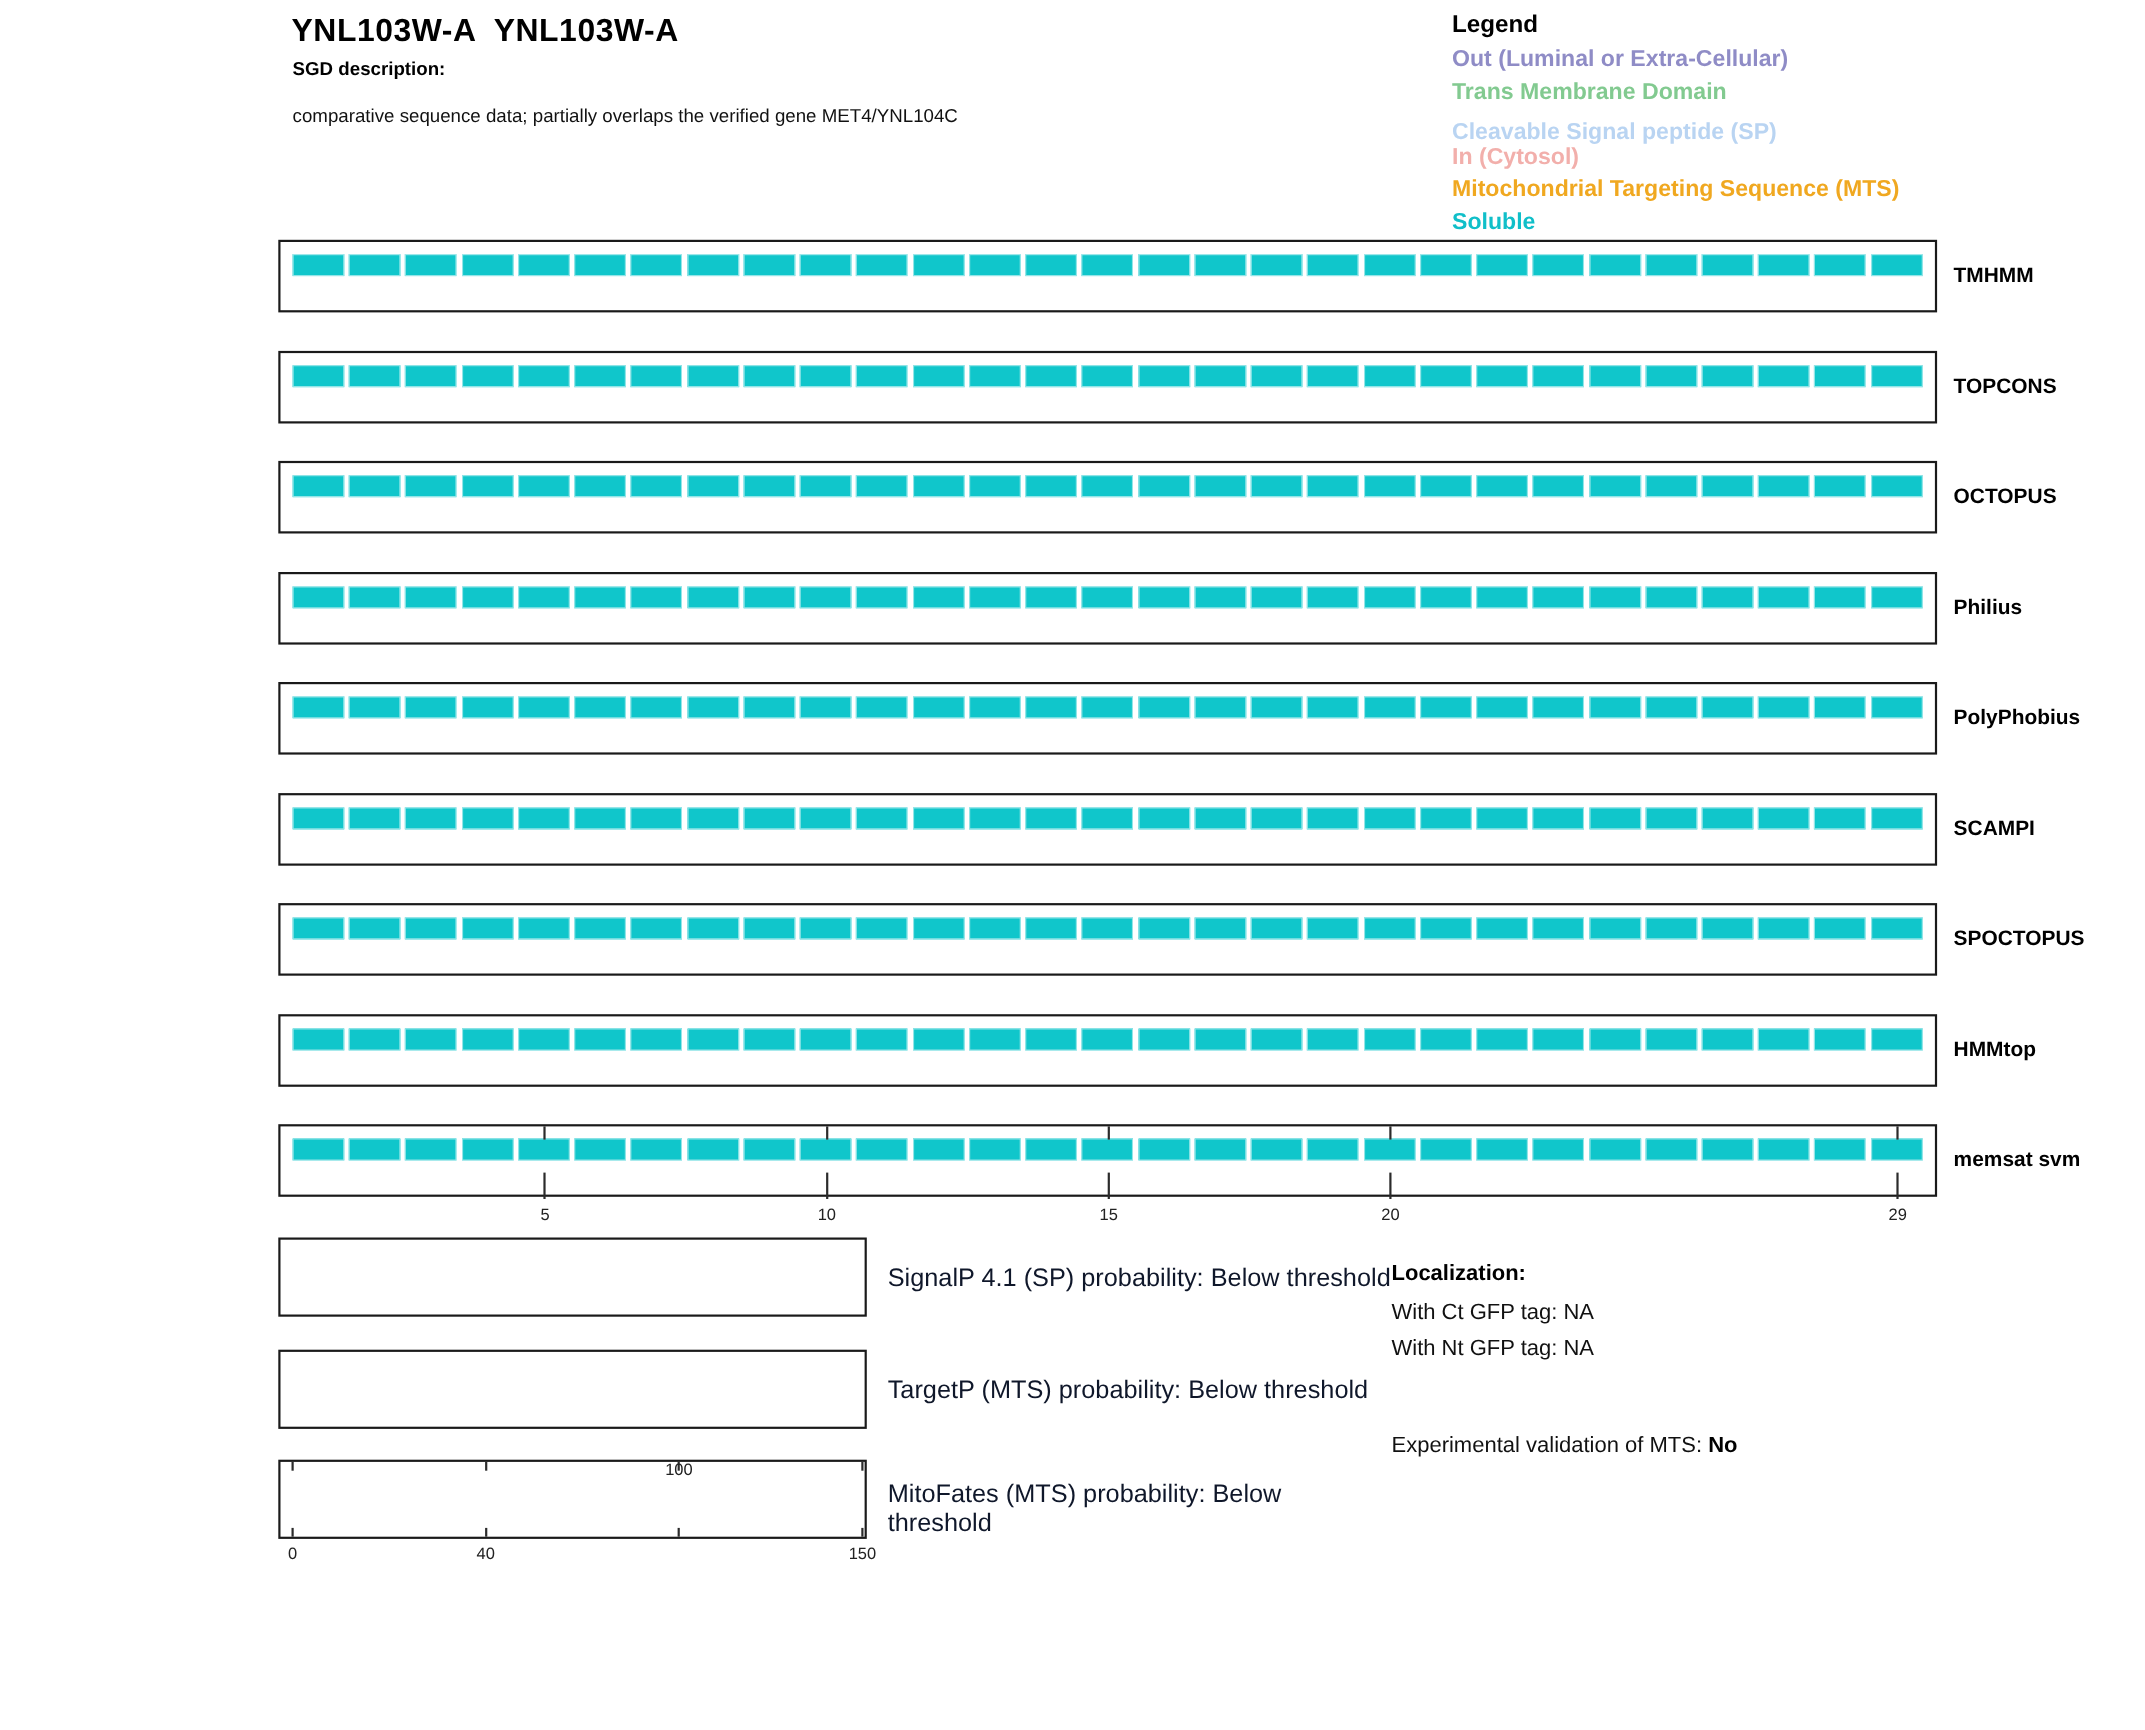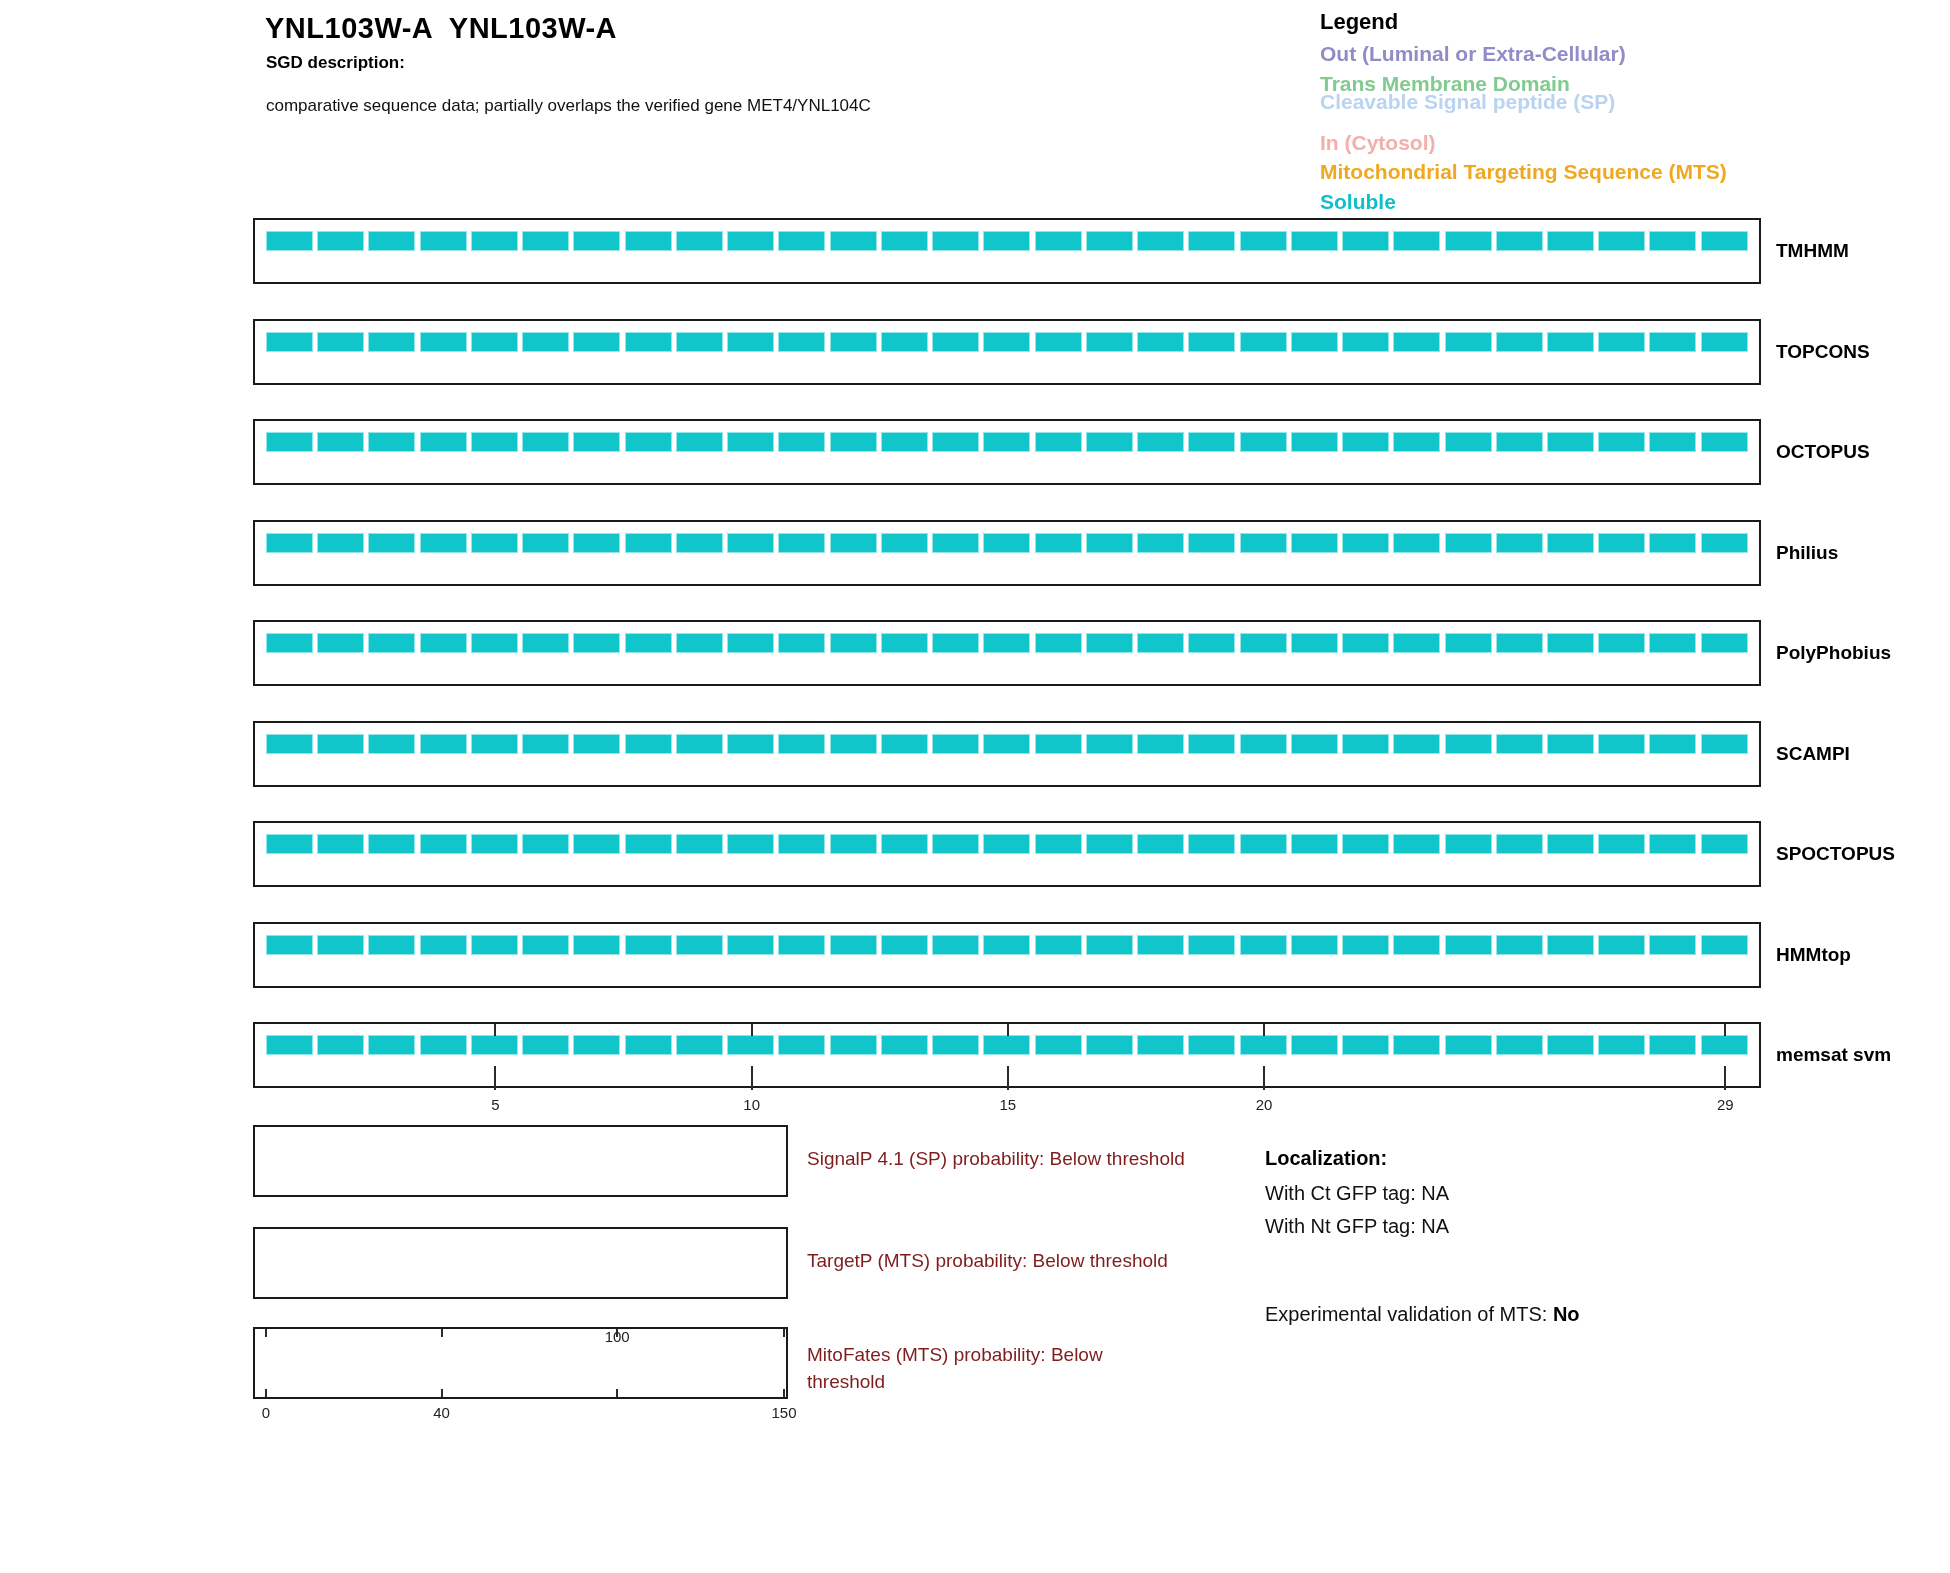--- a/index.html
+++ b/index.html
@@ -25,21 +25,21 @@
   }
   .track-label{
     left:1776px;font-size:19px;font-weight:bold;color:#000;transform:translateY(-50%);white-space:nowrap;
   }
   .tick-v{position:absolute;width:2px;background:#2b2b2b;}
   .axis-num{font-size:15px;color:#222;transform:translateX(-50%);}
   .plot-box{
     left:253px;width:535px;height:72px;border:2px solid #1a1a1a;
     box-sizing:border-box;background:#fff;overflow:visible;
   }
-  .plot-label{left:807px;font-size:19px;color:#7f1d1d;white-space:pre;}
+  .plot-label{left:807px;font-size:23px;color:#0f172a;white-space:pre;}
   .loc-text{left:1265px;font-size:20px;color:#111;white-space:pre;}
   .loc-wrap{left:1265px;font-size:20px;color:#111;width:505px;line-height:38px;}
   .b{font-weight:bold;color:#000;}
 </style>
 </head>
 <body>
 
 <div class="page">
 
   <div class="abs page-title">YNL103W-A  YNL103W-A</div>
@@ -70,21 +70,21 @@
   <div class="abs plot-label" style="top:1344px;">MitoFates (MTS) probability: Below</div>
   <div class="abs plot-label" style="top:1371px;">threshold</div>
 
   <div class="abs loc-text b" style="top:1147px;">Localization:</div>
   <div class="abs loc-text" style="top:1182px;">With Ct GFP tag: NA</div>
   <div class="abs loc-text" style="top:1215px;">With Nt GFP tag: NA</div>
   <div class="abs loc-text" style="top:1303px;"><span>Experimental validation of MTS: </span><span class="b">No</span></div>
 
 <div class="abs legend-entry" style="top: 42px; color: rgb(143, 140, 198);">Out (Luminal or Extra-Cellular)</div>
     <div class="abs legend-entry" style="top: 71.6px; color: rgb(130, 202, 144);">Trans Membrane Domain</div>
-    <div class="abs legend-entry" style="top: 90px; color: rgb(185, 212, 242);">Cleavable Signal peptide (SP)</div>
+    <div class="abs legend-entry" style="top: 108px; color: rgb(185, 212, 242);">Cleavable Signal peptide (SP)</div>
     <div class="abs legend-entry" style="top: 130.8px; color: rgb(242, 175, 171);">In (Cytosol)</div>
     <div class="abs legend-entry" style="top: 160.4px; color: rgb(240, 168, 32);">Mitochondrial Targeting Sequence (MTS)</div>
     <div class="abs legend-entry" style="top: 190px; color: rgb(16, 191, 201);">Soluble</div>
     <div class="abs track-box" style="top: 218px;">
       <div class="dash" title="Soluble" style="left: 11px; width: 47px; background: rgb(16, 198, 203);"></div>
       <div class="dash" title="Soluble" style="left: 62.24px; width: 47px; background: rgb(16, 198, 203);"></div>
       <div class="dash" title="Soluble" style="left: 113.48px; width: 47px; background: rgb(16, 198, 203);"></div>
       <div class="dash" title="Soluble" style="left: 164.72px; width: 47px; background: rgb(16, 198, 203);"></div>
       <div class="dash" title="Soluble" style="left: 215.96px; width: 47px; background: rgb(16, 198, 203);"></div>
       <div class="dash" title="Soluble" style="left: 267.2px; width: 47px; background: rgb(16, 198, 203);"></div>

